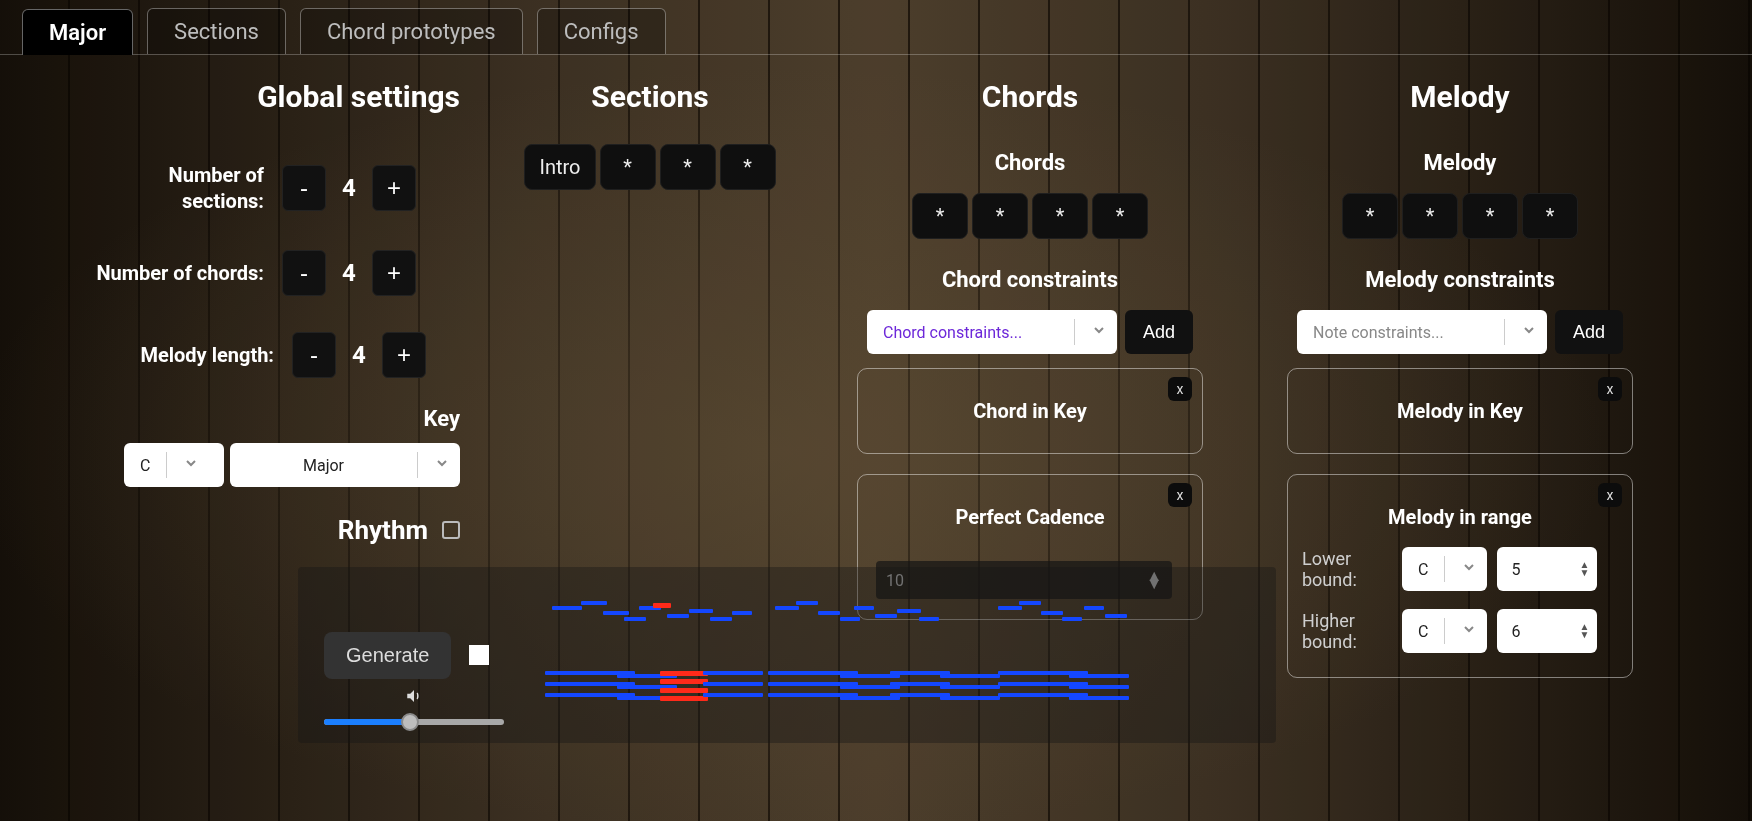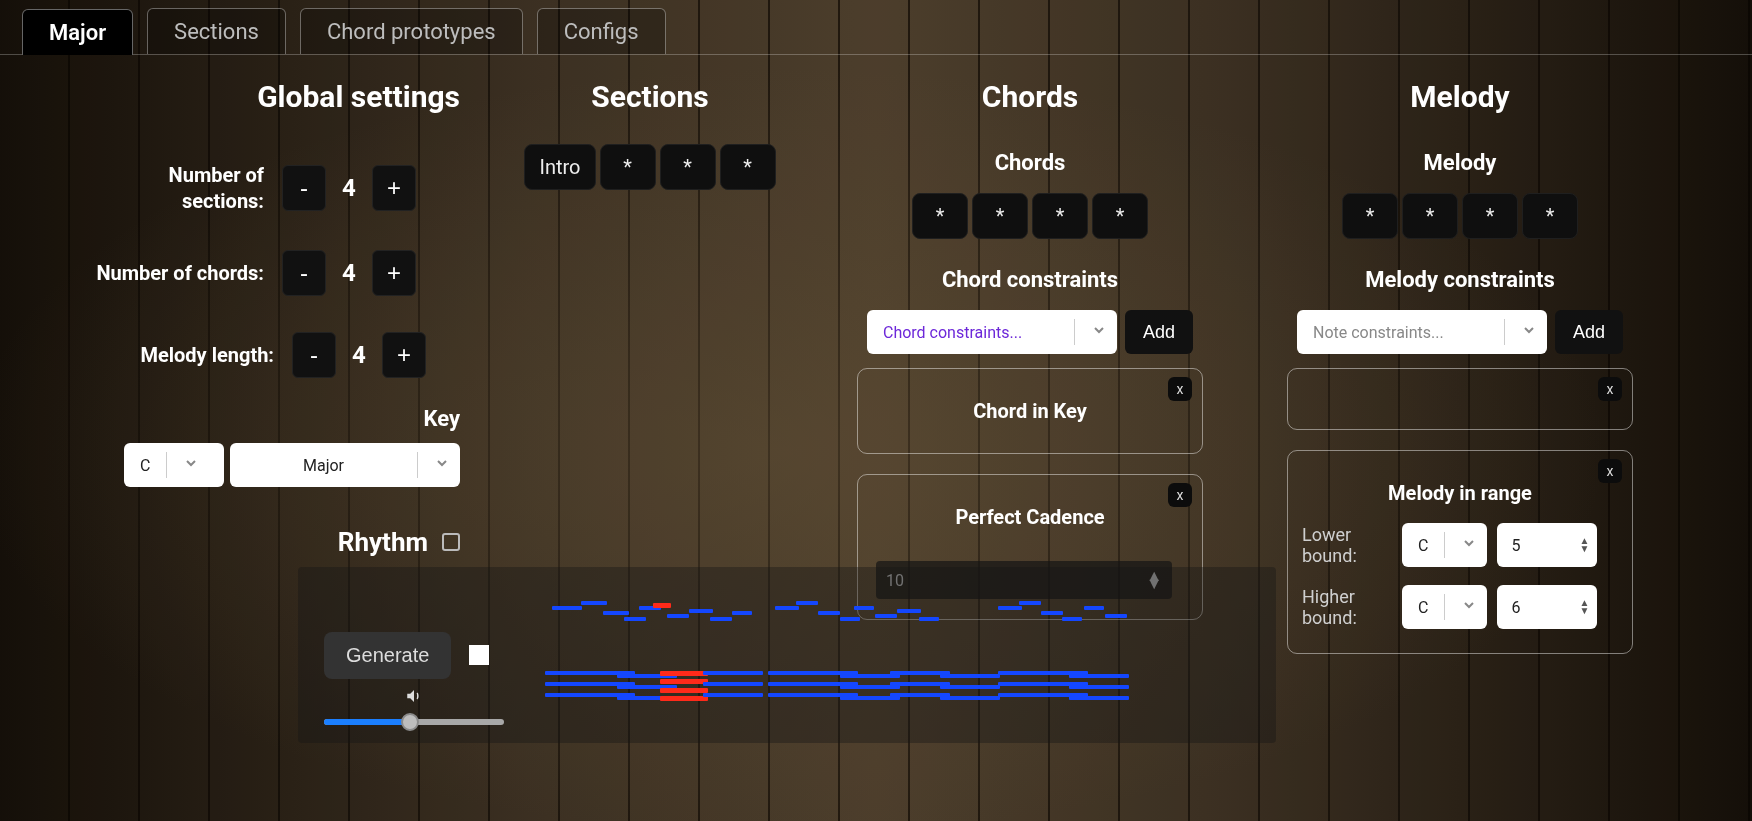--- a/index.html
+++ b/index.html
@@ -87,21 +87,21 @@
   .chev svg{width:16px;height:16px;}
   .spinbox{background:#fff;border-radius:6px;height:44px;display:flex;align-items:center;padding:0 8px 0 14px;color:#222;min-width:100px;justify-content:space-between;}
   .spinbox .arrows{display:flex;flex-direction:column;gap:0;line-height:8px;color:#555;}
   .spinbox .arrows span{font-size:10px;}
 
   .inherit-pill{
     background:#1b1b1b; padding:12px 18px; border-radius:8px; font-size:20px; display:flex; align-items:center; gap:12px;
     margin-top:18px;
   }
 
-  .rhythm-row{display:flex;align-items:center;gap:14px;margin-top:40px;font-size:26px;font-weight:700;}
+  .rhythm-row{display:flex;align-items:center;gap:14px;margin-top:28px;font-size:26px;font-weight:700;}
   .checkbox{width:18px;height:18px;border:2px solid #bbb;border-radius:3px;display:inline-block;}
 
   
   .cells{display:flex;}
   .cell{
     background:#0f0f0f;border:1px solid #1f1f1f;border-radius:8px;margin:0 2px;
     min-width:56px;height:46px;display:flex;align-items:center;justify-content:center;color:#eee;font-size:20px;
     padding:0 14px;
   }
 
@@ -285,20 +285,21 @@
           <span style="flex:1;">Note constraints...</span>
           <span class="divider"></span>
           <span class="chev"><svg viewBox="0 0 24 24" fill="none" stroke="currentColor" stroke-width="3">
                 <polyline points="6 9 12 15 18 9"></polyline>
               </svg></span>
         </div>
         <button class="btn-add">Add</button>
       </div>
       <div class="card">
         <div class="x">x</div>
+        <div class="card-title">Melody in Key</div>
       </div>
       <div class="card tall">
         <div class="x">x</div>
         <div class="card-title">Melody in range</div>
         <div class="bound-row">
           <div class="bound-label">Lower bound:</div>
           <div class="select xs">
             <span>C</span>
               <span class="divider"></span>
             <span class="chev"><svg viewBox="0 0 24 24" fill="none" stroke="currentColor" stroke-width="3">

